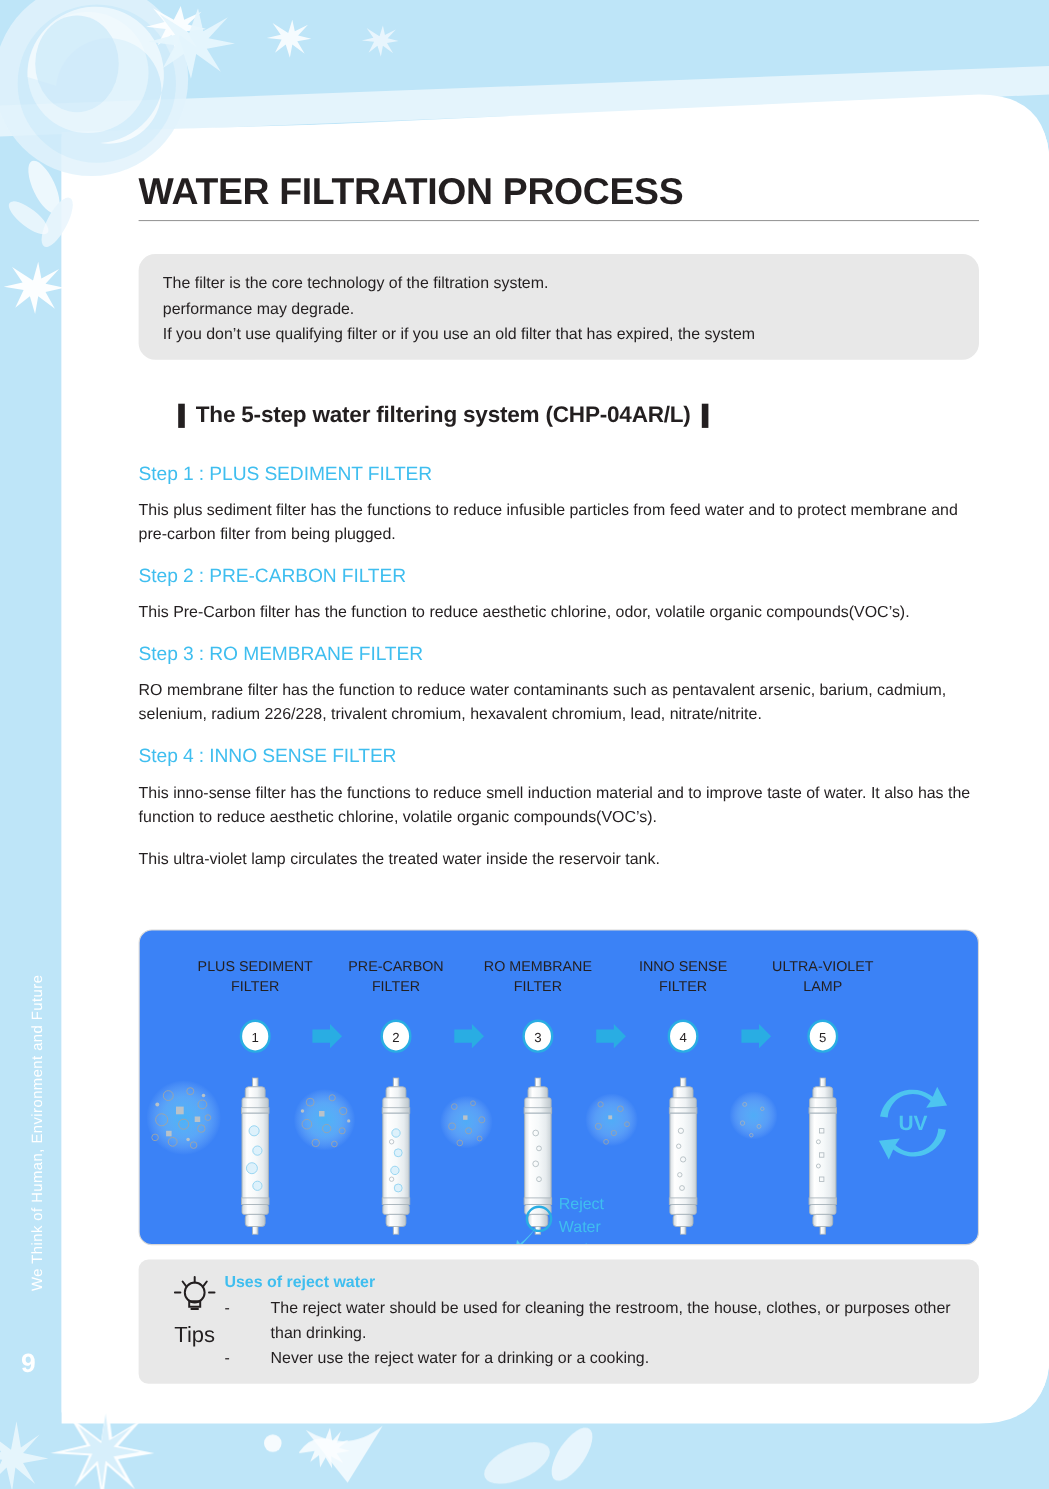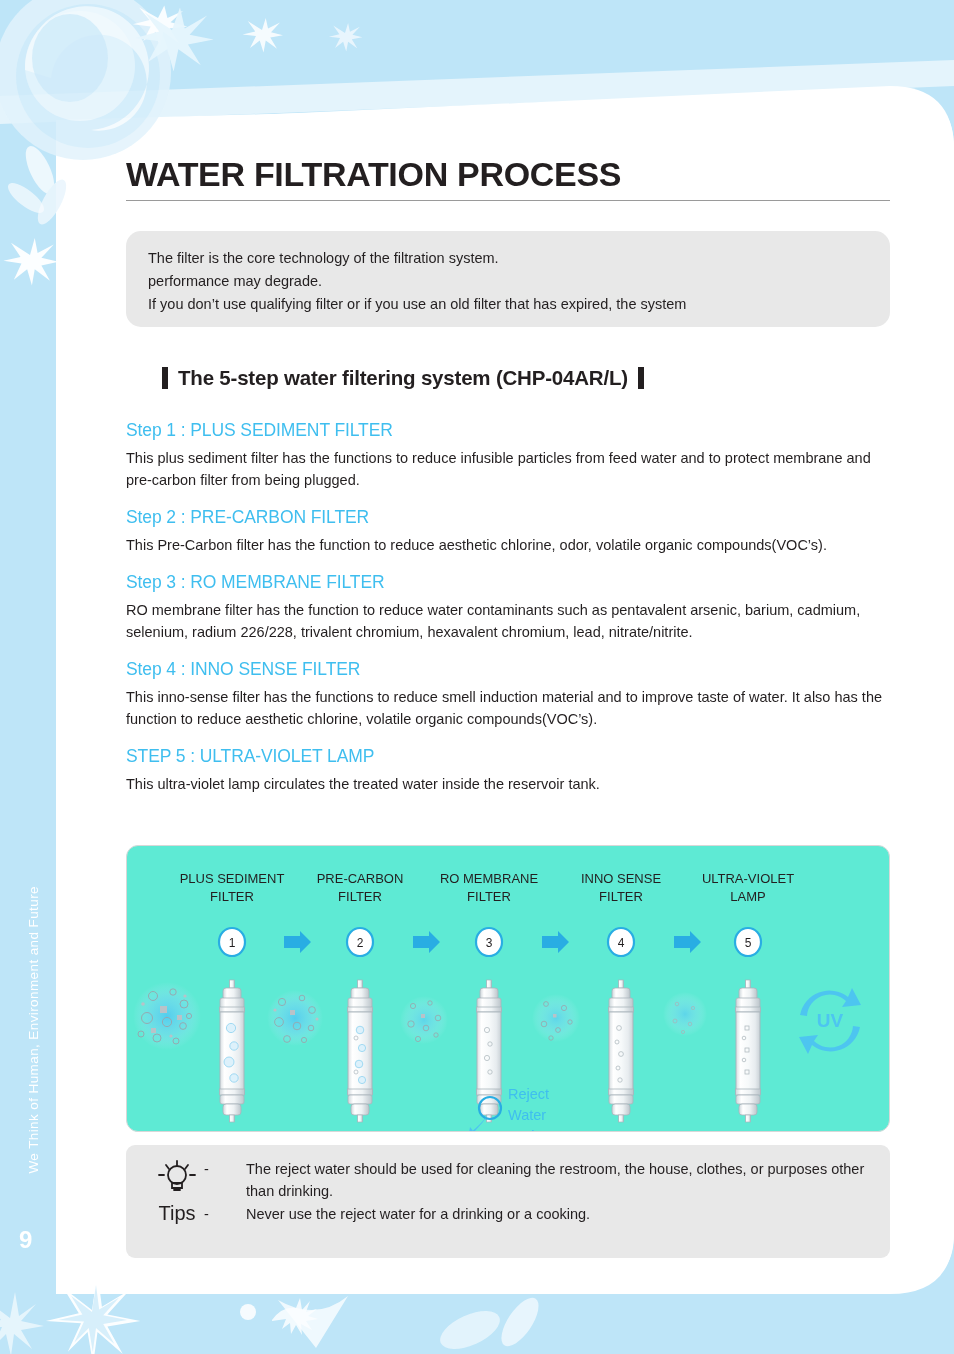--- a/index.html
+++ b/index.html
@@ -133,34 +133,34 @@
     font-size: 17.5px;
     font-weight: normal;
     color: #3fbeef;
     margin: 0 0 6px 0;
     letter-spacing: -0.1px;
   }
   .step-body {
     font-size: 14.5px;
     color: #231f20;
     line-height: 22px;
-    margin: 0 0 16px 0;
+    margin: 12px 0 16px 0;
   }
   .step-block:last-child .step-body { margin-bottom: 0; }
 
   
   .diagram-box {
     position: absolute;
     left: 126px;
     top: 845px;
     width: 764px;
     height: 287px;
     border: 1.2px solid #d8d8d8;
     border-radius: 12px;
-    background: #5eead4;
+    background: #3b82f6;
     box-sizing: border-box;
   }
   .diagram-svg { position: absolute; left: 0; top: 0; width: 762px; height: 285px; }
 
   
   .tips-box {
     position: absolute;
     left: 126px;
     top: 1145px;
     width: 764px;
@@ -316,21 +316,20 @@
     </div>
     <div class="step-block">
       <div class="step-head">Step 3 : RO MEMBRANE FILTER</div>
       <div class="step-body">RO membrane filter has the function to reduce water contaminants such as pentavalent arsenic, barium, cadmium, selenium, radium 226/228, trivalent chromium, hexavalent chromium, lead, nitrate/nitrite.</div>
     </div>
     <div class="step-block">
       <div class="step-head">Step 4 : INNO SENSE FILTER</div>
       <div class="step-body">This inno-sense filter has the functions to reduce smell induction material and to improve taste of water. It also has the function to reduce aesthetic chlorine,  volatile organic compounds(VOC’s).</div>
     </div>
     <div class="step-block">
-      <div class="step-head">STEP 5 : ULTRA-VIOLET LAMP</div>
       <div class="step-body">This ultra-violet lamp circulates the treated water inside the reservoir tank.</div>
     </div>
   </div>
 
   <div class="diagram-box">
     <svg class="diagram-svg" viewBox="0 0 762 285" xmlns="http://www.w3.org/2000/svg">
       <defs>
         <linearGradient id="bodyGrad" x1="0" y1="0" x2="1" y2="0">
           <stop offset="0%" stop-color="#d8dee2"></stop>
           <stop offset="18%" stop-color="#ffffff"></stop>
@@ -570,20 +569,21 @@
           <path d="M24,4 v5"></path>
           <path d="M13,8 l3,4"></path>
           <path d="M35,8 l-3,4"></path>
           <path d="M6,18 h5"></path>
           <path d="M42,18 h-5"></path>
         </g>
       </svg>
       <div class="tips-label">Tips</div>
     </div>
     <div class="tips-content">
+      <div class="tips-title">Uses of reject water</div>
       <div class="tips-item">
         <span class="tips-dash">-</span>
         <span class="tips-text">The reject water should be used for cleaning the restroom, the house, clothes, or purposes other than drinking.</span>
       </div>
       <div class="tips-item">
         <span class="tips-dash">-</span>
         <span class="tips-text">Never use the reject water for a drinking or a cooking.</span>
       </div>
     </div>
   </div>

